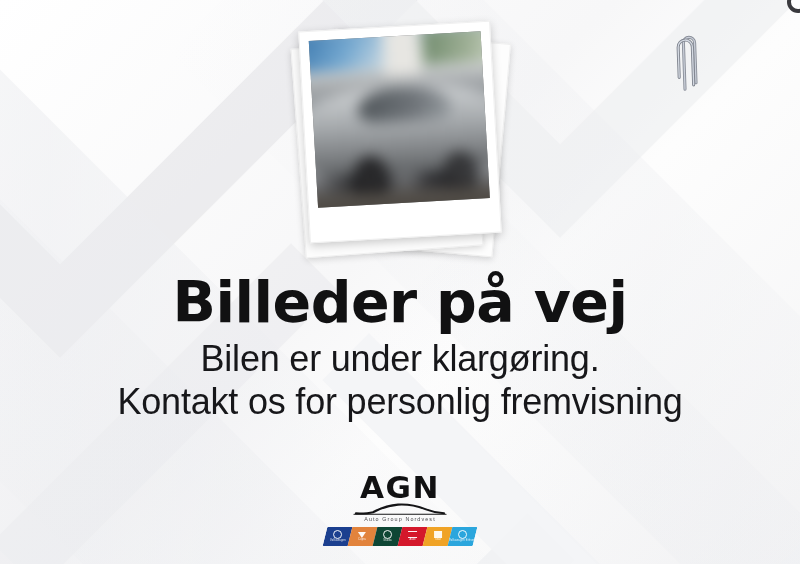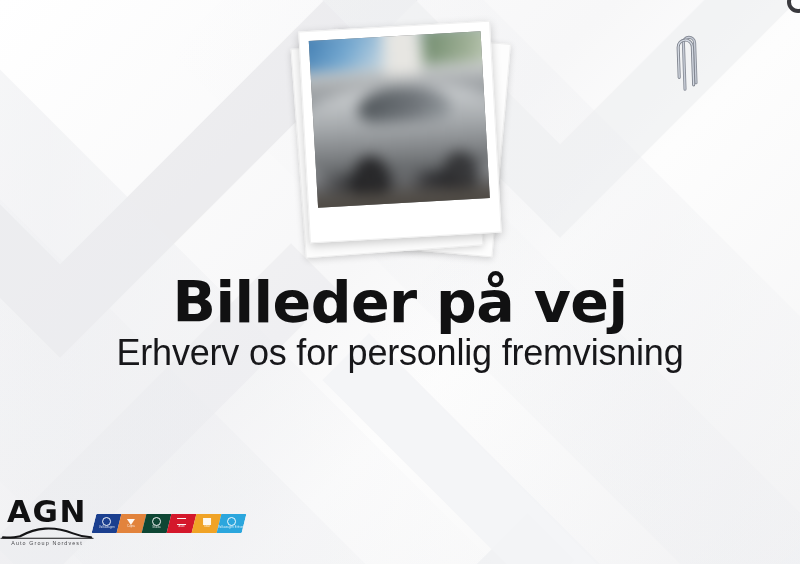--- a/index.html
+++ b/index.html
@@ -242,20 +242,21 @@
   }
   .sub1 { margin-top: 6px; }
 
   
   .logo-wrap {
     position: absolute;
     left: 0;
     right: 0;
     bottom: 18px;
     display: flex;
+    flex-direction: column;
     align-items: center;
   }
   .agn-text {
     font-family: "DejaVu Sans", sans-serif;
     font-size: 31px;
     font-weight: 700;
     letter-spacing: 1.5px;
     color: #111112;
     line-height: 1;
     text-align: center;
@@ -371,21 +372,22 @@
     <svg class="paperclip" viewBox="0 0 30 66">
       <path d="M10 62 V16 a5.6 5.6 0 0 1 11.2 0 V56" fill="none" stroke="#8a8f99" stroke-width="3.1" stroke-linecap="round"></path>
       <path d="M10 62 V16 a5.6 5.6 0 0 1 11.2 0 V56" fill="none" stroke="#c9ced8" stroke-width="1.3" stroke-linecap="round"></path>
       <path d="M4.6 50 V20 a7.1 7.1 0 0 1 14.2 0 V58" fill="none" stroke="#7f848e" stroke-width="3.1" stroke-linecap="round"></path>
       <path d="M4.6 50 V20 a7.1 7.1 0 0 1 14.2 0 V58" fill="none" stroke="#d4d9e2" stroke-width="1.3" stroke-linecap="round"></path>
     </svg>
   </div>
 
   <div class="text-block">
     <div class="headline">Billeder på vej</div>
-    <div class="sub2">Erhverv os for personlig fremvisning</div>
+    <div class="sub1">Bilen er under klargøring.</div>
+    <div class="sub2">Kontakt os for personlig fremvisning</div>
   </div>
 
   <div class="logo-wrap">
     <div>
       <div class="agn-text">AGN</div>
       <svg class="car-swoosh" width="94" height="13" viewBox="0 0 94 13">
         <path d="M3 11.4 C10 11.6 16 11.2 20 10.2 C26 7.0 33 3.4 45 2.6 C58 1.8 66 4.6 73 7.4 C78 9.4 85 10.9 91 11.3" fill="none" stroke="#141416" stroke-width="2.1" stroke-linecap="round"></path>
         <path d="M1 12.2 H93" fill="none" stroke="#141416" stroke-width="1.1" stroke-linecap="round"></path>
       </svg>
       <div class="agn-tag">Auto Group Nordvest</div>

